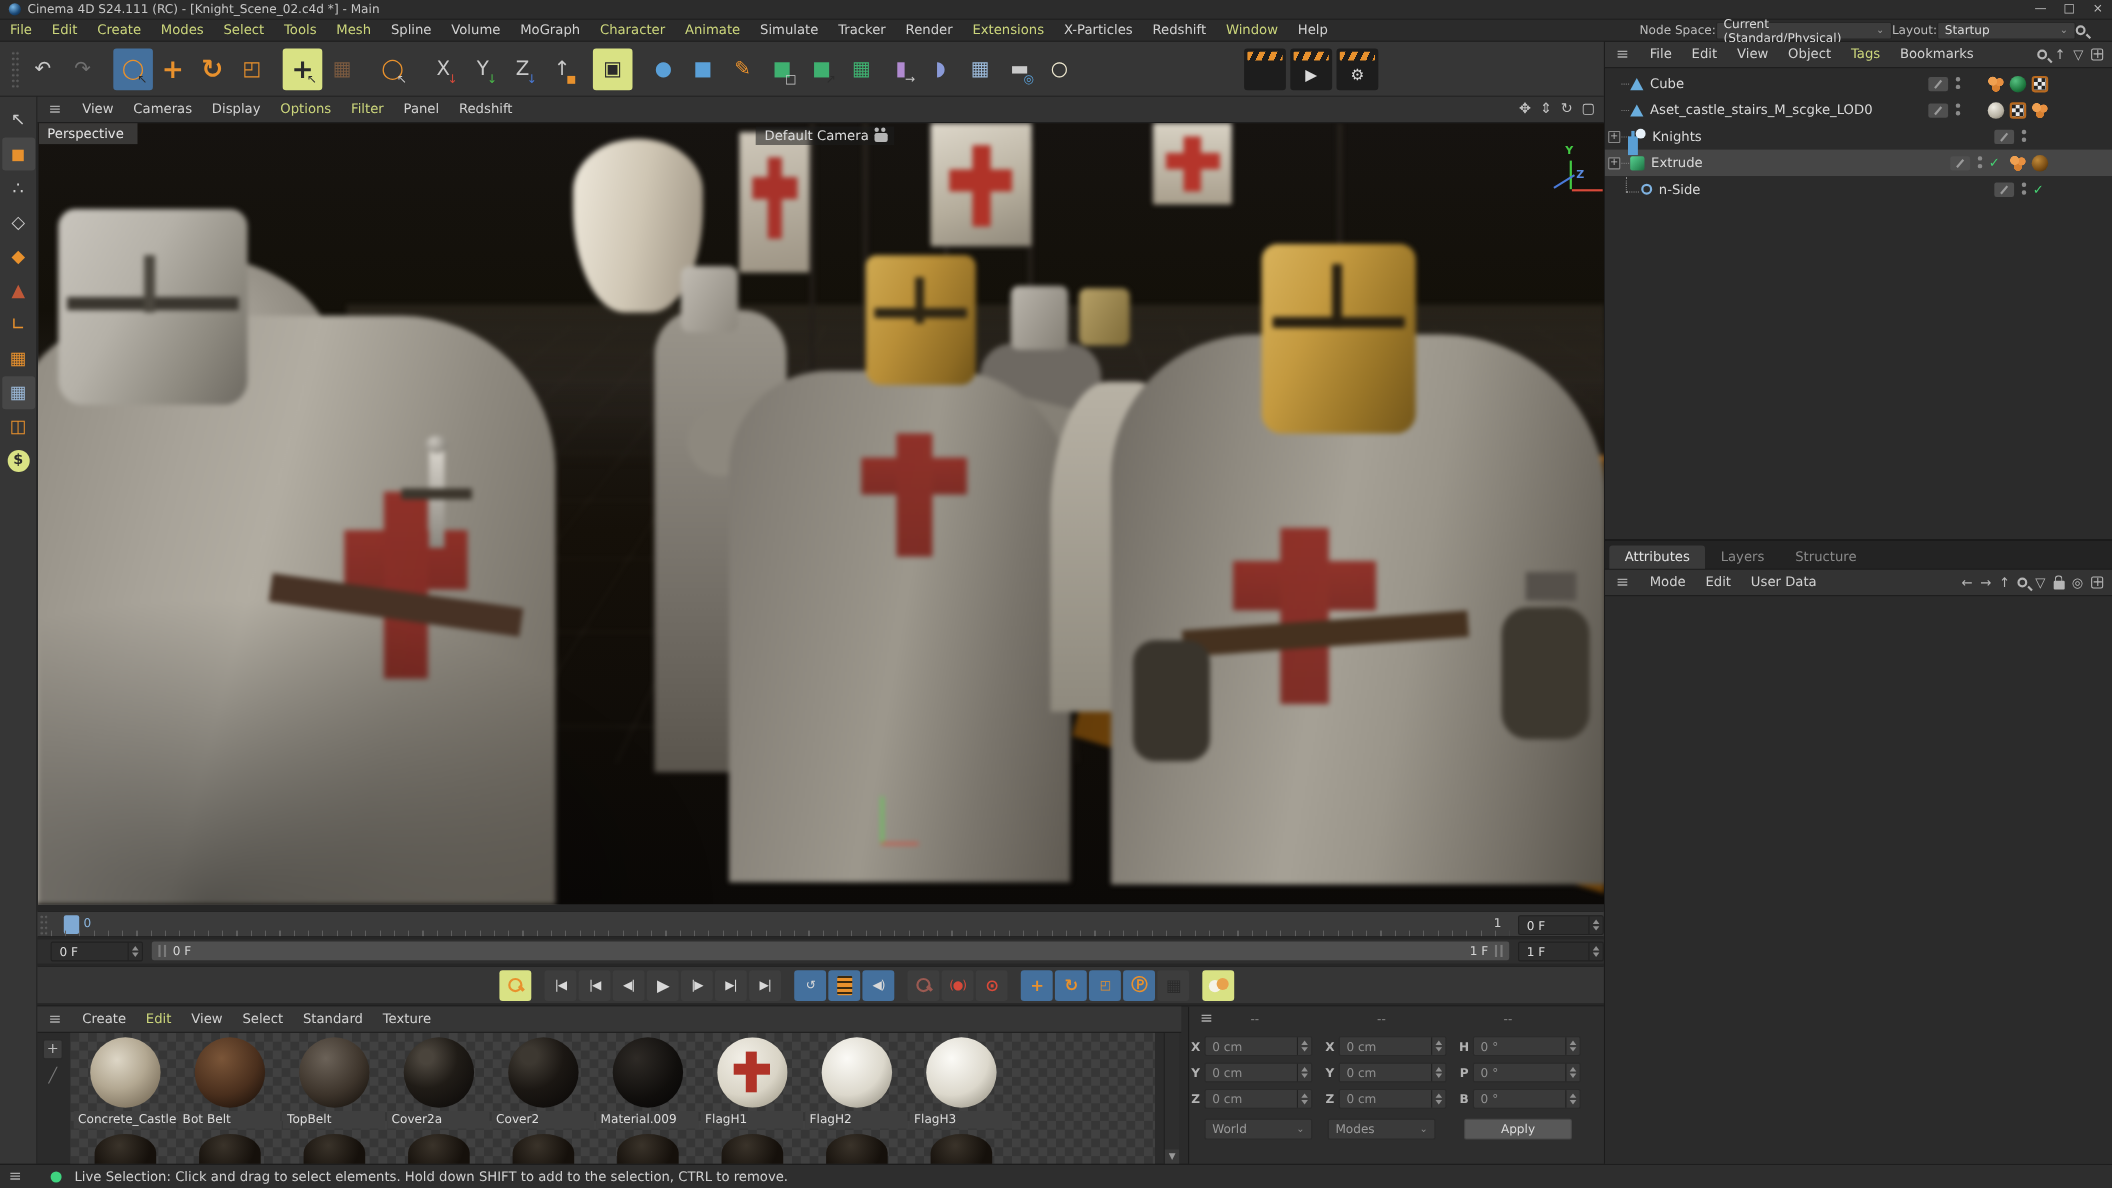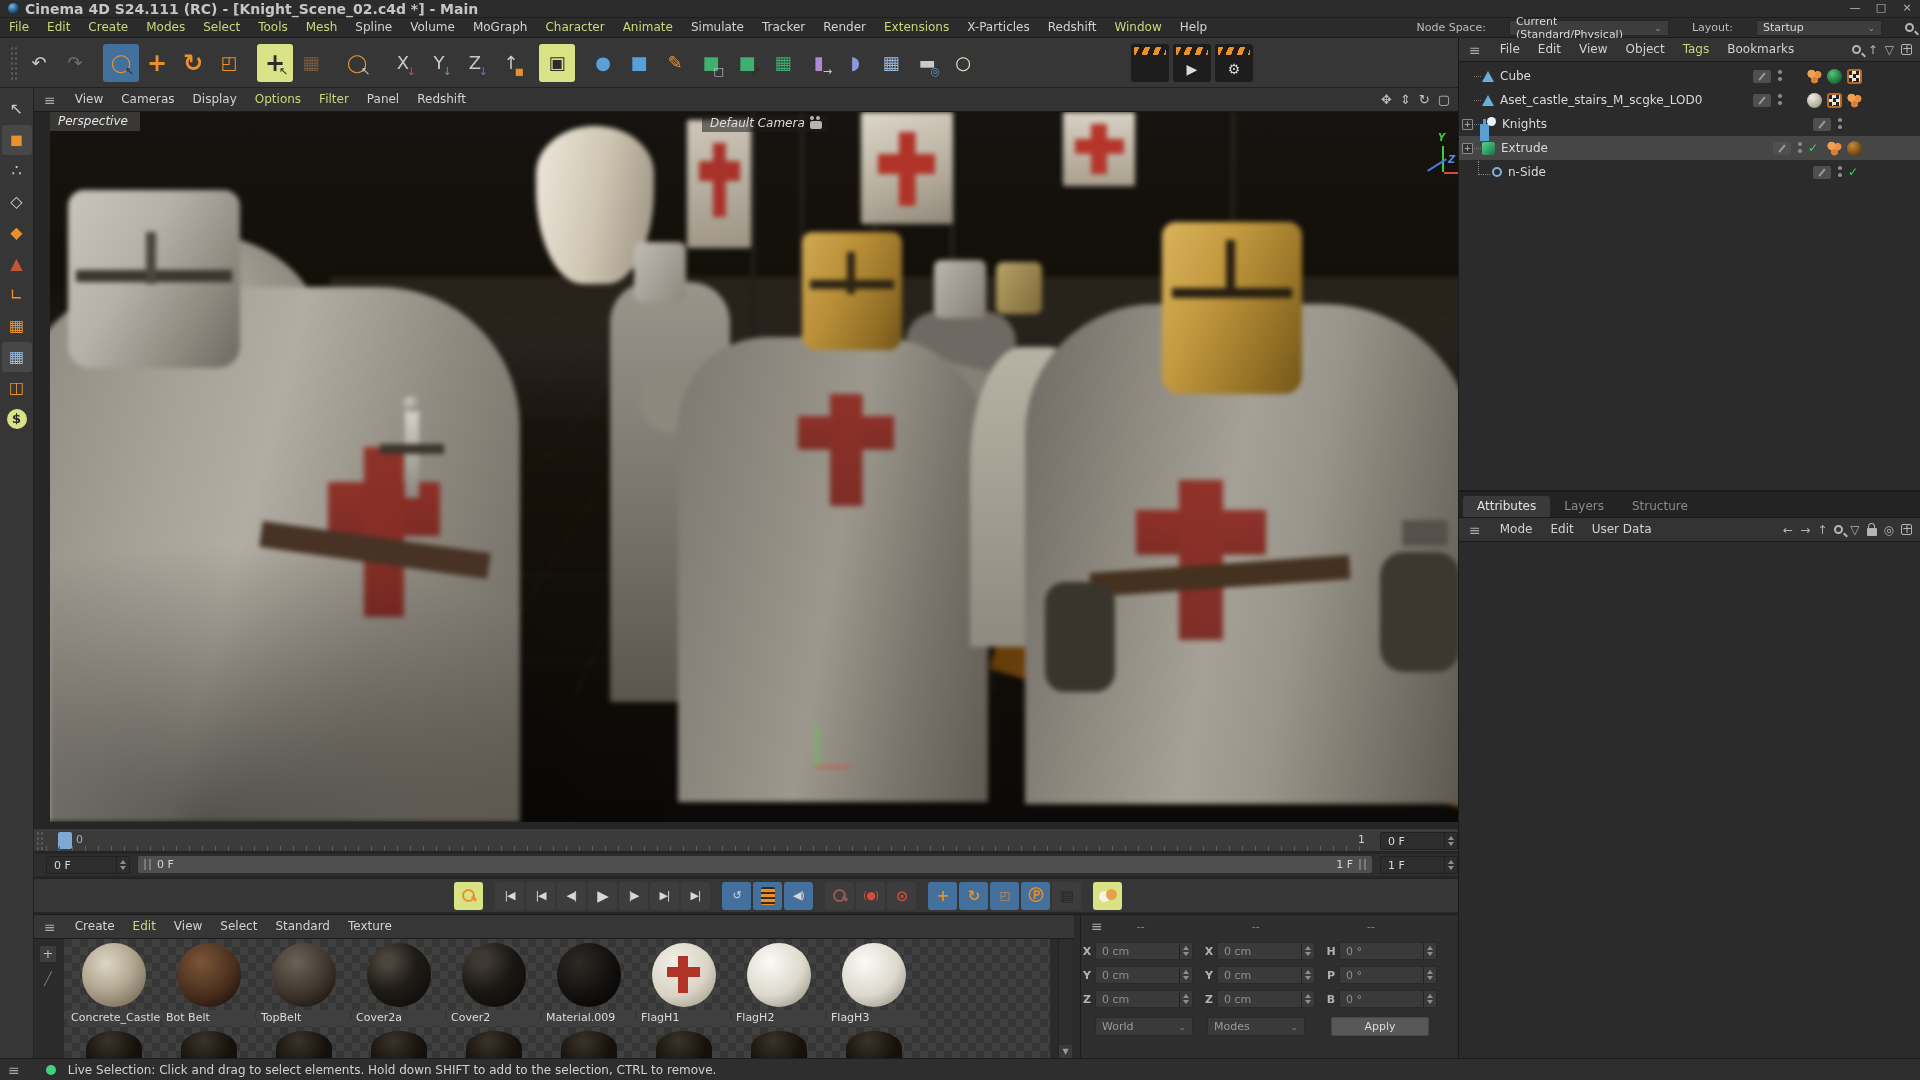--- a/index.html
+++ b/index.html
@@ -4,30 +4,30 @@
 <style>
 * { margin:0; padding:0; box-sizing:border-box; }
 html,body { width:1920px; height:1080px; overflow:hidden; background:#262626;
   font-family:"DejaVu Sans","Liberation Sans",sans-serif; font-size:12px; color:#d0d0d0; }
 
 
 #titlebar { position:absolute; left:0; top:0; width:1920px; height:18px; background:#2c2c2c;
   display:flex; align-items:center; border-bottom:1px solid #1e1e1e; }
 #c4d-logo { width:11px; height:11px; border-radius:50%; margin:0 6px 0 8px;
   background:radial-gradient(circle at 35% 30%, #7ab8e8, #1c4a78 60%, #0a1c30); }
-#title { color:#c6c6c6; font-size:14px;font-weight:bold; }
+#title { color:#c6c6c6; font-size:11px; }
 #win-controls { margin-left:auto; display:flex; }
 #win-controls .wbtn { width:26px; height:17px; text-align:center; line-height:16px; color:#bdbdbd; font-size:11px; }
 
 
 #menubar { position:absolute; left:0; top:18px; width:1920px; height:20px; background:#2b2b2b;
   display:flex; align-items:center; border-bottom:1px solid #1c1c1c; }
 .mi { padding:0 9px; color:#d2d2d2; font-size:12px; line-height:19px; white-space:nowrap; }
 .mi.acc { color:#ccd67c; }
-#menubar-right { margin-left:auto; display:flex; align-items:center; gap:23px; padding-right:6px; }
+#menubar-right { margin-left:auto; display:flex; align-items:center; gap:0; padding-right:24px; }
 .mb-label { color:#bdbdbd; font-size:11px; }
 .dd { background:#3d3d3d; border:1px solid #262626; border-radius:2px; height:16px;
   display:flex; align-items:center; padding:0 6px; color:#dadada; font-size:11px; }
 .dd .car { margin-left:10px; color:#999; font-size:9px; }
 #node-space-dd { width:160px; } #layout-dd { width:126px; }
 #node-space-dd span:first-child, #layout-dd span:first-child { flex:1; }
 
 
 #toolbar { position:absolute; left:0; top:38px; width:1458px; height:50px; background:#363636;
   border-bottom:1px solid #222; display:flex; align-items:center; padding-left:10px; }
@@ -65,22 +65,22 @@
 
 
 #center { position:absolute; left:34px; top:88px; width:1424px; height:970px; background:#262626; }
 #vp-menu { position:absolute; left:0; top:0; width:1424px; height:24px; background:#333;
   border-bottom:1px solid #1c1c1c; display:flex; align-items:center; }
 .burger { color:#aaa; font-size:14px; padding:0 10px; }
 #vp-corner { margin-left:auto; display:flex; gap:8px; padding-right:8px; }
 #vp-corner span { color:#c0c0c0; font-size:13px; }
 
 
-#viewport { position:absolute; left:16px; top:24px; width:1626px; height:710px; overflow:hidden;
-  background:linear-gradient(180deg,#161310 0%,#131009 24%,#1d1914 33%,#151009 52%,#0b0907 100%);font-style:italic; }
+#viewport { position:absolute; left:1px; top:24px; width:1626px; height:710px; overflow:hidden;
+  background:linear-gradient(180deg,#161310 0%,#131009 24%,#1d1914 33%,#151009 52%,#0b0907 100%); }
 .blurwrap { position:absolute; inset:0; filter:blur(2.5px); }
 .sc { position:absolute; }
 .horizon { left:280px; top:165px; width:1144px; height:150px;
   background:linear-gradient(180deg,rgba(95,86,74,.28),rgba(40,35,30,0)); }
 .gridfar { left:300px; top:185px; width:1124px; height:250px; opacity:.5;
   background-image:repeating-linear-gradient(90deg,rgba(150,140,125,.14) 0 1px,transparent 1px 46px),
   repeating-linear-gradient(180deg,rgba(150,140,125,.1) 0 1px,transparent 1px 30px);
   transform:perspective(320px) rotateX(46deg); transform-origin:top; }
 .ground-orange { left:940px; top:302px; width:484px; height:398px; background:#7c4a0d;
   clip-path:polygon(14% 0,100% 0,100% 100%,0 64%);

